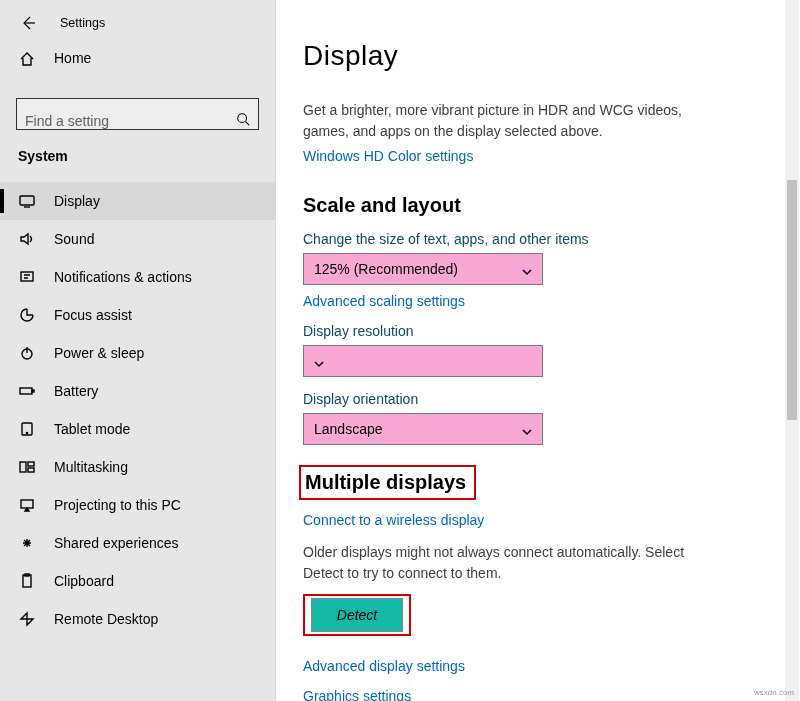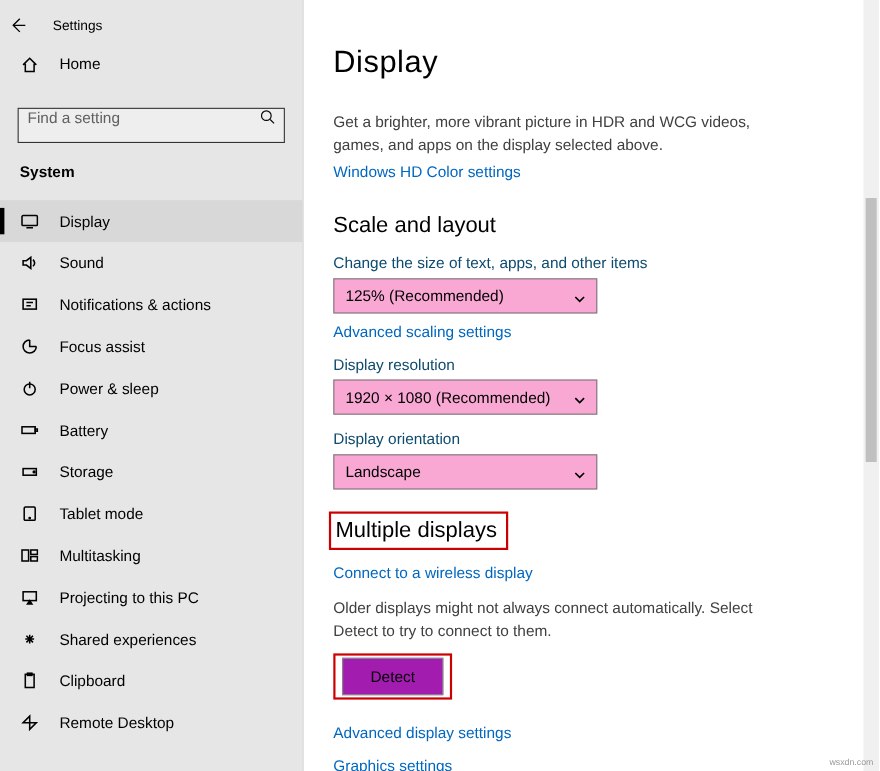--- a/index.html
+++ b/index.html
@@ -20,39 +20,39 @@
     left: 0; top: 0;
     width: 276px;
     height: 701px;
     background: #e6e6e6;
     border-right: 1px solid #d9d9d9;
   }
   .topbar {
     display: flex;
     align-items: center;
     height: 46px;
-    padding-left: 8px;
+    padding-left: 20px;
     gap: 24px;
     font-size: 12.5px;
   }
   .topbar .back-icon svg { display:block; }
   .home-row {
     display: flex;
     height: 38px;
     padding-left: 18px;
     gap: 18px;
     font-size: 14px;
     margin-top: 4px;
   }
   .search-wrap {
     padding: 10px 16px 6px 16px;
   }
   .search-box {
     display: flex;
-    align-items: flex-start;
+    align-items: flex-end;
     justify-content: space-between;
     border: 1px solid #333;
     background: #eee;
     height: 32px;
     padding: 0 8px 0 8px;
     font-size: 14px;
     color: #606060;
   }
   .category-label {
     padding: 12px 0 8px 18px;
@@ -108,21 +108,21 @@
   }
   .link {
     color: #0067c0;
     font-size: 14px;
     margin-top: 6px;
     margin-bottom: 2px;
     display: block;
   }
   .section-title {
     font-size: 20px;
-    font-weight: 400;
+    font-weight: 700;
     margin: 30px 0 14px 0;
   }
   .field-label {
     font-size: 14px;
     color: #0c4a6e;
     margin: 14px 0 6px 0;
   }
   .select-box {
     display: flex;
     align-items: center;
@@ -134,24 +134,25 @@
     font-size: 14px;
     background: #f9a8d4;
   }
   .chev { width:10px; height:10px; }
   .chev svg { width:10px; height:10px; stroke:#000; fill:none; stroke-width:1.5; }
   .button {
     display: inline-flex;
     align-items:center;
     justify-content:center;
     border: 1.5px solid #888;
-    background: #a21caf;
+    background: #14b8a6;
     height: 34px;
     min-width: 92px;
     font-size: 14px;
+    font-style: italic;
   }
   .highlight-red {
     border: 2px solid #c00;
     padding: 2px 6px;
     display:inline-block;
   }
   .multi-wrap {
     border: 2px solid #c00;
     display:inline-block;
     padding: 2px 8px 2px 0;
@@ -269,29 +270,20 @@
           <svg viewBox="0 0 16 16">
             <rect x="1" y="5" width="12" height="6"></rect>
             <rect x="13" y="7" width="2" height="2"></rect>
           </svg>
         </span>
       <span>Battery</span>
     </div>
     <div class="nav-item">
       <span class="nav-icon">
           <svg viewBox="0 0 16 16">
-            <rect x="2" y="5" width="12" height="6"></rect>
-            <circle cx="12" cy="8" r="0.8" fill="#000"></circle>
-          </svg>
-        </span>
-      <span>Storage</span>
-    </div>
-    <div class="nav-item">
-      <span class="nav-icon">
-          <svg viewBox="0 0 16 16">
             <rect x="3" y="2" width="10" height="12" rx="1"></rect>
             <circle cx="8" cy="12" r="0.6" fill="#000"></circle>
           </svg>
         </span>
       <span>Tablet mode</span>
     </div>
     <div class="nav-item">
       <span class="nav-icon">
           <svg viewBox="0 0 16 16">
             <rect x="1" y="3" width="6" height="10"></rect>
@@ -351,21 +343,20 @@
   <div class="select-box">
     <span>125% (Recommended)</span>
     <span class="chev"><svg viewBox="0 0 10 10">
           <path d="M1 3 L5 7 L9 3"></path>
         </svg></span>
   </div>
   <a class="link" style="margin-top:8px">Advanced scaling settings</a>
 
   <div class="field-label">Display resolution</div>
   <div class="select-box">
-    <span>1920 × 1080 (Recommended)</span>
     <span class="chev"><svg viewBox="0 0 10 10">
           <path d="M1 3 L5 7 L9 3"></path>
         </svg></span>
   </div>
 
   <div class="field-label">Display orientation</div>
   <div class="select-box">
     <span>Landscape</span>
     <span class="chev"><svg viewBox="0 0 10 10">
           <path d="M1 3 L5 7 L9 3"></path>

